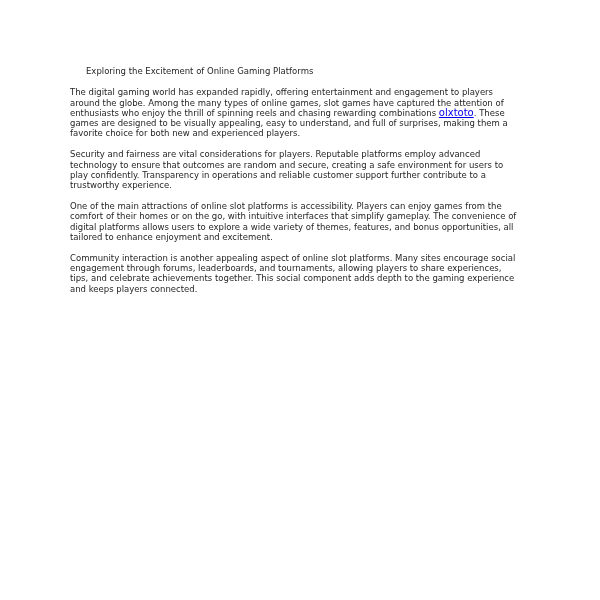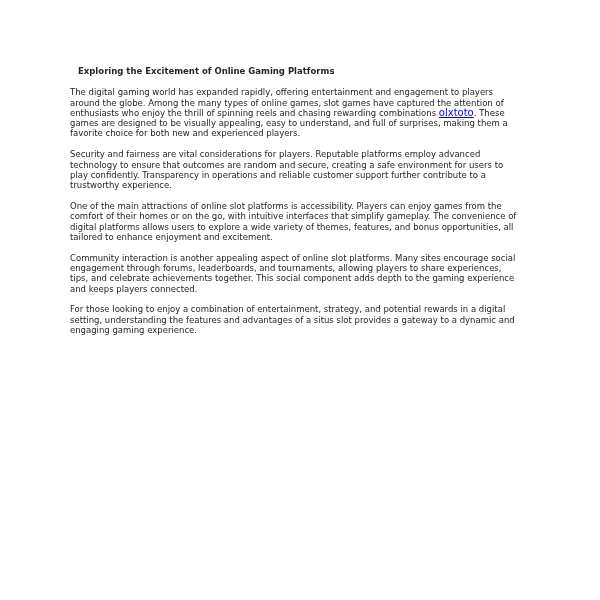--- a/index.html
+++ b/index.html
@@ -17,22 +17,22 @@
   .page {
     position: absolute;
     left: 70px;
     top: 66px;
     width: 452px;
     color: #262626;
     font-size: 8.5px;
     line-height: 10.3px;
   }
   .doc-title {
-    margin: 0 0 11px 8px;
-    font-weight: bold;
+    margin: 0 0 11px 16px;
+    font-weight: normal;
     font-size: 8.5px;
     line-height: 10.3px;
   }
   .doc-paragraph {
     margin: 0 0 10.5px 0;
   }
   a.inline-link {
     color: #0000ee;
     font-size: 10px;
   }
@@ -45,15 +45,14 @@
   <p class="doc-title">Exploring the Excitement of Online Gaming Platforms</p>
 
   <p class="doc-paragraph"><span>The digital gaming world has expanded rapidly, offering entertainment and engagement to players around the globe. Among the many types of online games, slot games have captured the attention of enthusiasts who enjoy the thrill of spinning reels and chasing rewarding combinations </span><a href="#" class="inline-link">olxtoto</a><span>. These games are designed to be visually appealing, easy to understand, and full of surprises, making them a favorite choice for both new and experienced players.</span></p>
 
   <p class="doc-paragraph">Security and fairness are vital considerations for players. Reputable platforms employ advanced technology to ensure that outcomes are random and secure, creating a safe environment for users to play confidently. Transparency in operations and reliable customer support further contribute to a trustworthy experience.</p>
 
   <p class="doc-paragraph">One of the main attractions of online slot platforms is accessibility. Players can enjoy games from the comfort of their homes or on the go, with intuitive interfaces that simplify gameplay. The convenience of digital platforms allows users to explore a wide variety of themes, features, and bonus opportunities, all tailored to enhance enjoyment and excitement.</p>
 
   <p class="doc-paragraph">Community interaction is another appealing aspect of online slot platforms. Many sites encourage social engagement through forums, leaderboards, and tournaments, allowing players to share experiences, tips, and celebrate achievements together. This social component adds depth to the gaming experience and keeps players connected.</p>
 
-  <p class="doc-paragraph">For those looking to enjoy a combination of entertainment, strategy, and potential rewards in a digital setting, understanding the features and advantages of a situs slot provides a gateway to a dynamic and engaging gaming experience.</p>
 
 </div>
 
 </body></html>

